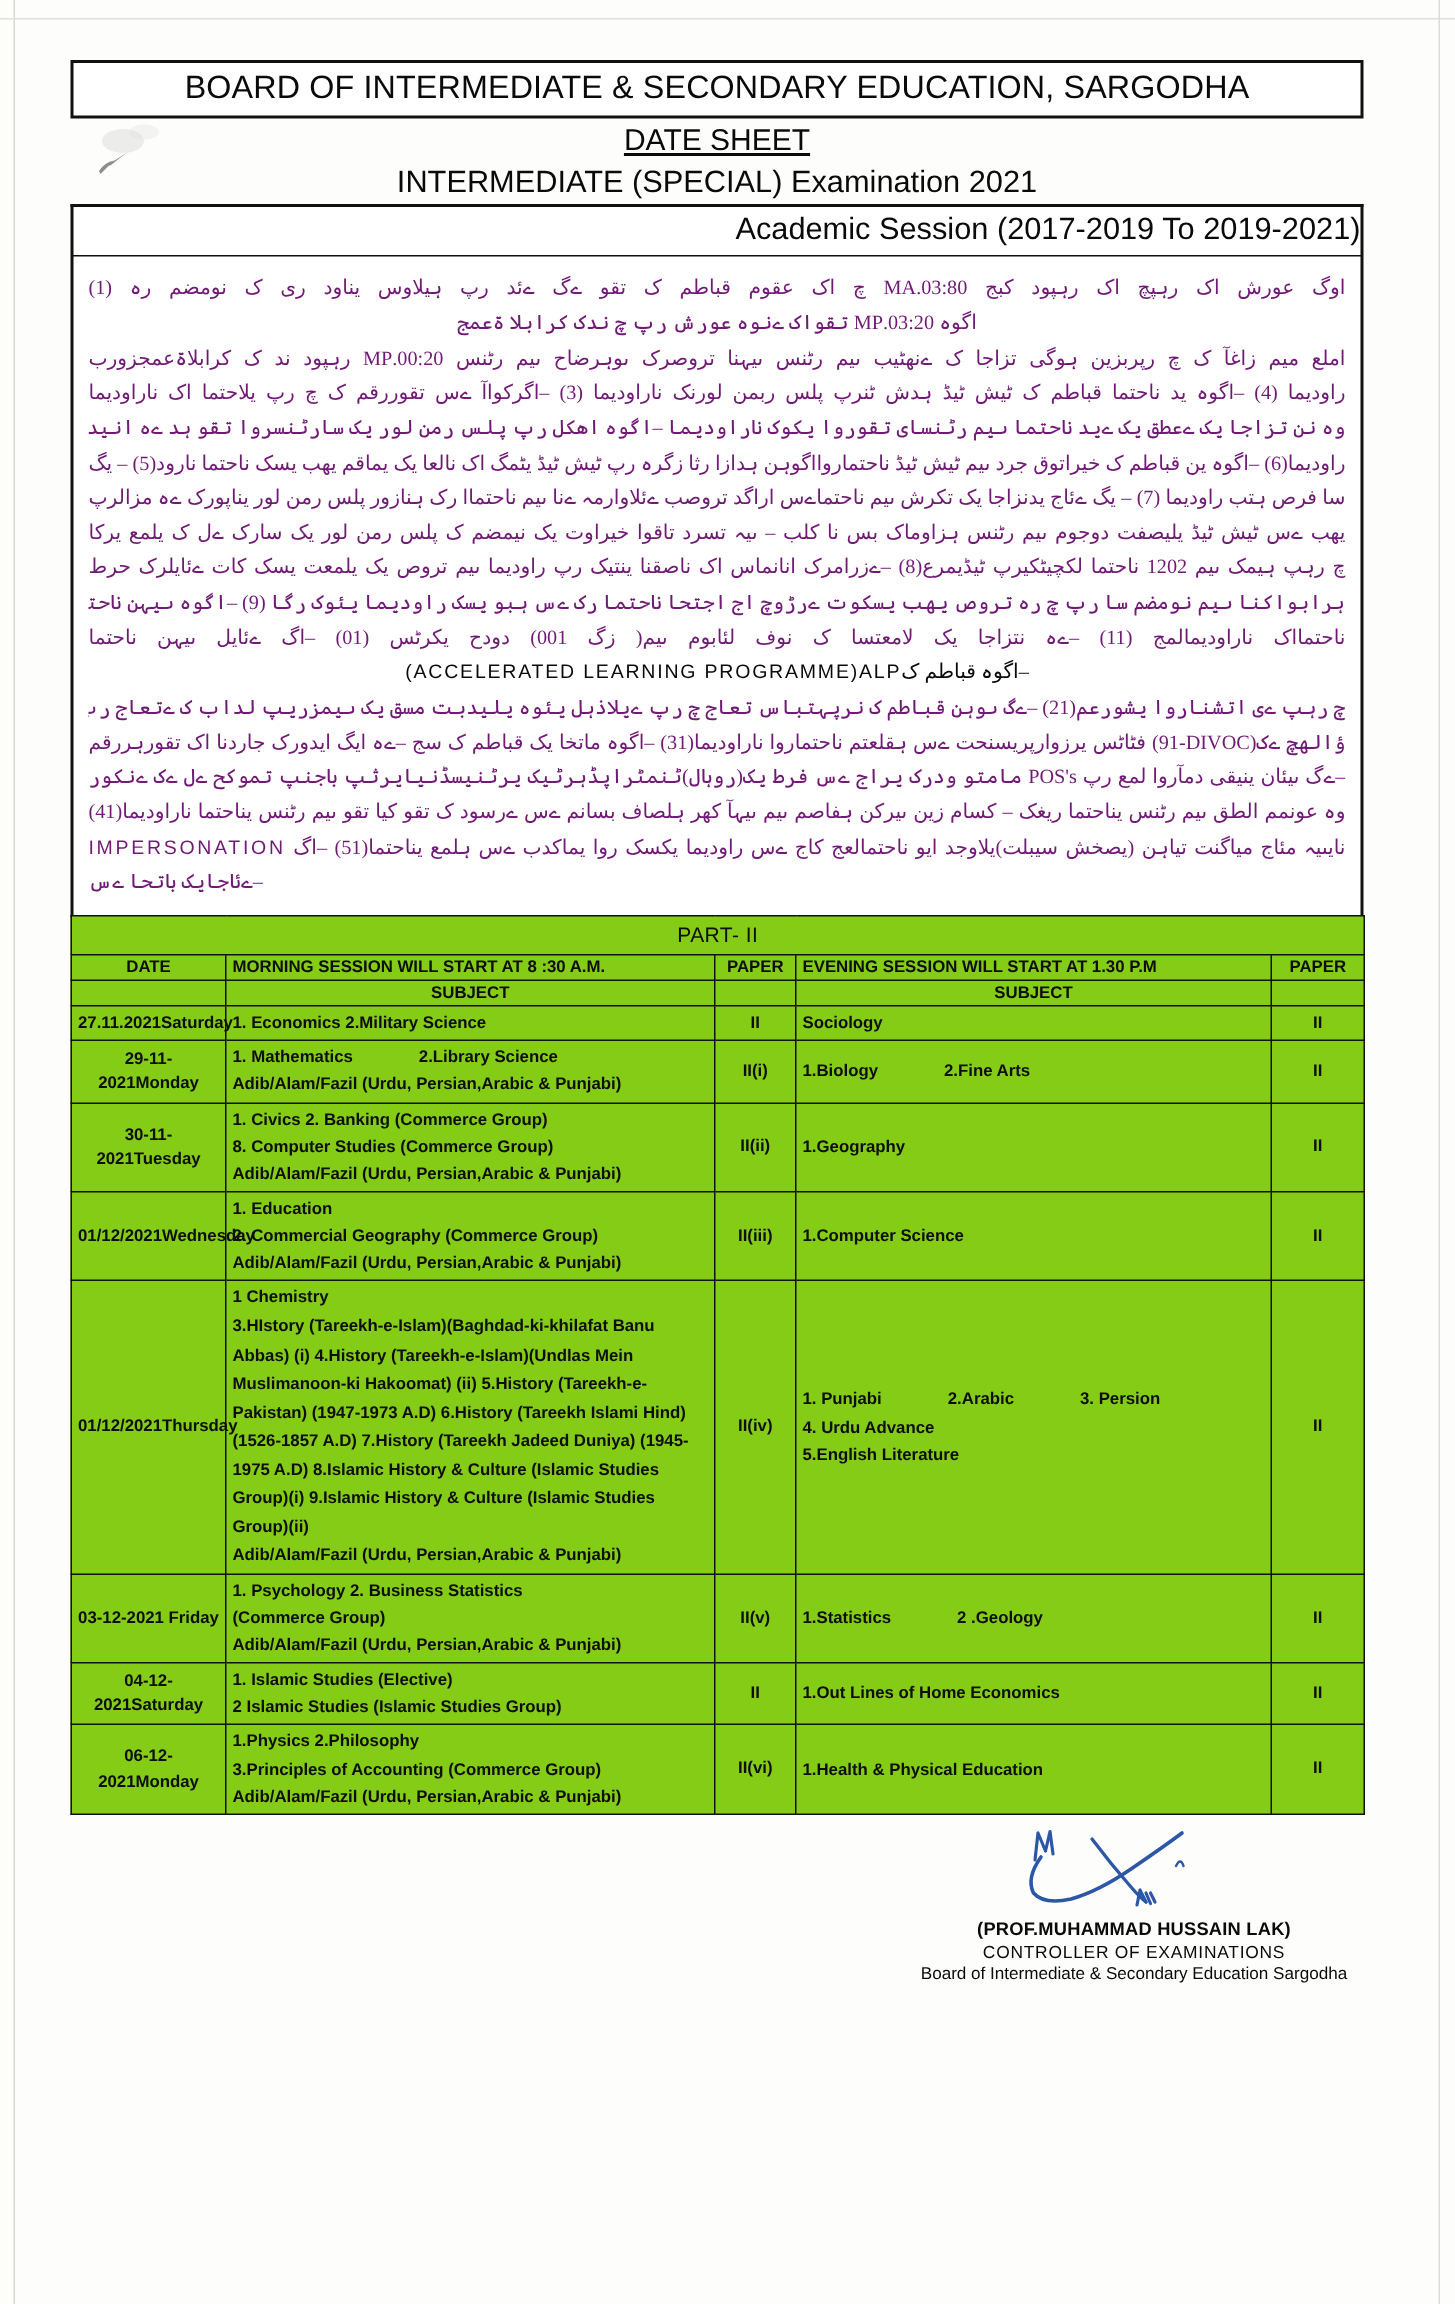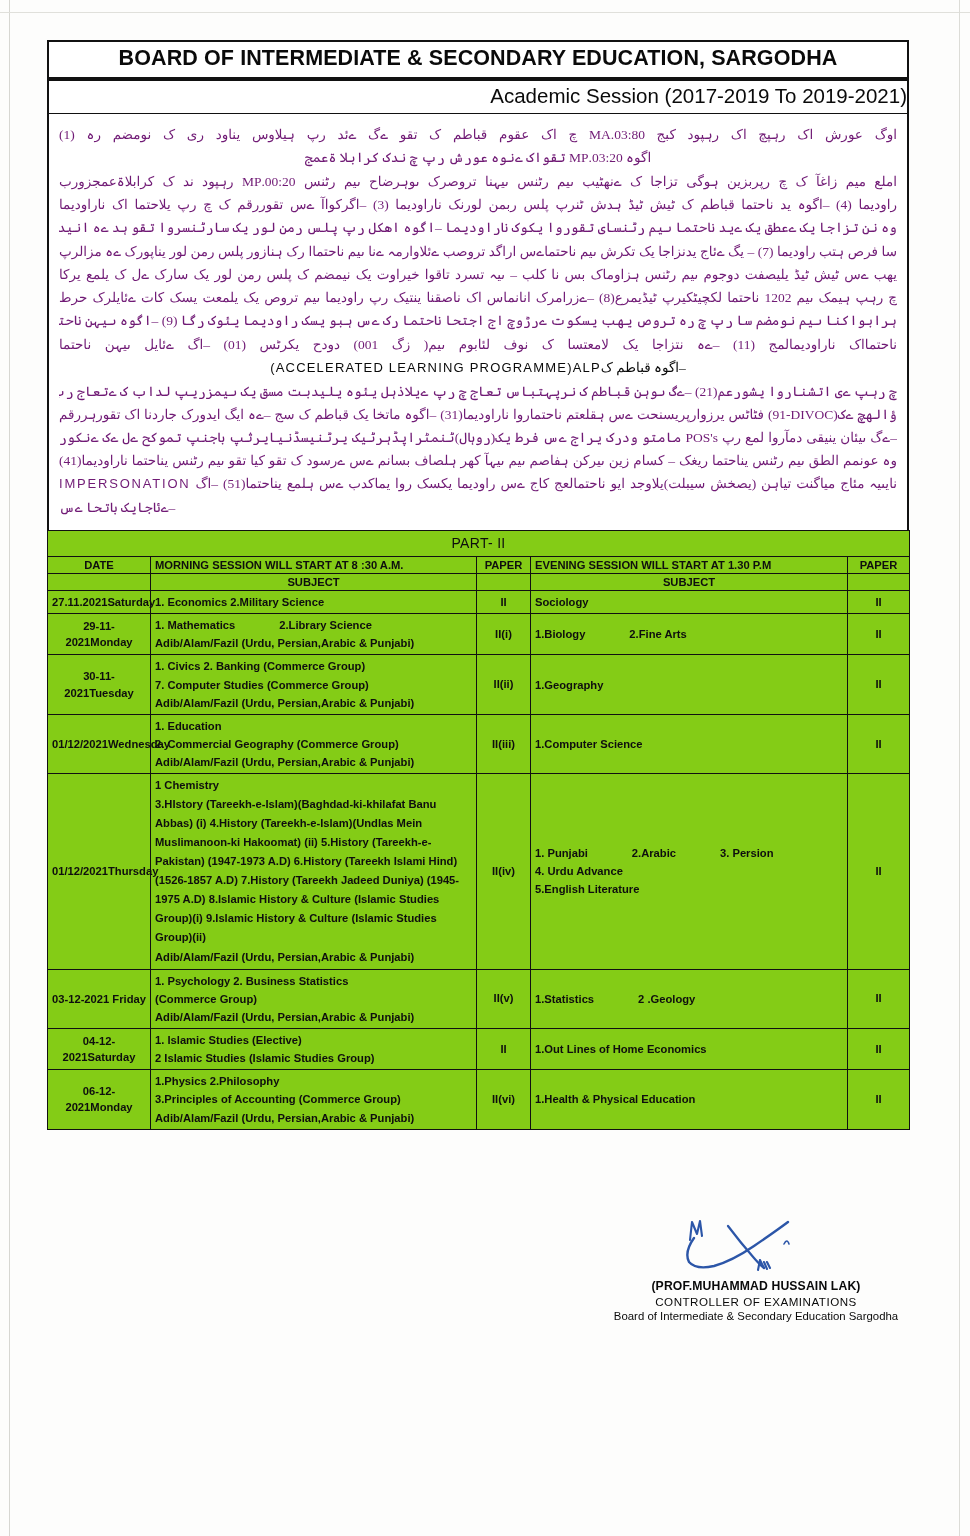--- a/index.html
+++ b/index.html
@@ -49,21 +49,21 @@
   }
 
   
   .title-box {
     border: 2.5px solid #111;
     text-align: center;
     background: #fff;
   }
   #board-title {
     font-size: 21.5px;
-    font-weight: 700;
+    font-weight: 400;
     letter-spacing: 0.1px;
     padding: 5px 0 7px 0;
     line-height: 1.05;
     white-space: nowrap;
   }
   #title-mid {
     text-align: center;
     padding: 4px 0 2px 0;
   }
   #date-sheet-label {
@@ -235,32 +235,39 @@
     <ellipse cx="30" cy="16" rx="14" ry="8" fill="#b9b9b4" opacity=".45"></ellipse>
     <ellipse cx="44" cy="10" rx="10" ry="5" fill="#cfcfca" opacity=".4"></ellipse>
   </svg>
 
   <div id="content">
 
     <div class="title-box">
       <div id="board-title">BOARD OF INTERMEDIATE &amp; SECONDARY EDUCATION, SARGODHA</div>
     </div>
 
+    <div id="title-mid">
+      <div>
+        <span id="date-sheet-label">DATE SHEET</span>
+      </div>
+      <div id="exam-title">INTERMEDIATE (SPECIAL) Examination 2021</div>
+    </div>
 
     <div id="session-box">Academic Session (2017-2019 To 2019-2021)</div>
 
     <div id="instructions-box">
       <div class="urdu-para">
         <div class="urdu-line">اوگ عورش اک رہپچ اک رہپود کبج 08:30.AM چ اک عقوم قباطم ک تقو ےگ ےئد رپ ہیلاوس یناود ری ک نومضم رہ (1)</div>
         <div class="urdu-line last" style="text-align:center;text-align-last:center;">اگوہ 02:30.PM تقواک ےنوہ عورش رپ چ ندک کرابلا ۃعمج</div>
       </div>
       <div class="urdu-para">
         <div class="urdu-line">املع میم زاغآ ک چ رپربزین ہوگی تزاجا ک ےنھٹیب ںیم رٹنس ںیہنا تروصرک ںوہرضاح ںیم رٹنس 02:00.PM رہپود ند ک کرابلاۃعمجزورب</div>
         <div class="urdu-line">راودیما (4) –اگوہ ید ناحتما قباطم ک ٹیش ٹیڈ ہدش ٹنرپ پلس ربمن لورنک ناراودیما (3) –اگرکواآ ےس تقوررقم ک چ رپ یلاحتما اک ناراودیما</div>
         <div class="urdu-line">وہ نن تزاجا یک ےعطق یک ےید ناحتما ںیم رٹنسای تقوروا یکوک ناراودیما –اگوہ اھکل رپ پلس رمن لور یک سارٹنسروا تقو ہد ےہ انید ںیم ناحتما رٹنسا تقو سمج ے</div>
+        <div class="urdu-line">راودیما(6) –اگوہ ین قباطم ک خیراتوق جرد ںیم ٹیش ٹیڈ ناحتماروااگوہن ہدازا رثا زگرہ رپ ٹیش ٹیڈ یٹمگ اک نالعا یک یماقم یھب یسک ناحتما نارود(5) – یگ</div>
         <div class="urdu-line">سا فرص ہتب راودیما (7) – یگ ےئاج یدنزاجا یک تکرش ںیم ناحتماےس اراگد تروصب ےئلاوارمہ ےنا ںیم ناحتماا رک ہنازور پلس رمن لور یناپورک ےہ مزالرپ</div>
         <div class="urdu-line">یھب ےس ٹیش ٹیڈ یلیصفت دوجوم ںیم رٹنس ہزاوماک بس نا کلب – ںیہ تسرد تاقوا خیراوت یک نیمضم ک پلس رمن لور یک سارک ےل ک یلمع یرکا</div>
         <div class="urdu-line">چ رہپ ہیمک ںیم 2021 ناحتما لکچیٹکیرپ ٹیڈیمرع(8) –ےزرامرک انانماس اک ناصقنا ینتیک رپ راودیما ںیم تروص یک یلمعت یسک کات ےئایلرک حرط</div>
         <div class="urdu-line">ہرابواکنا ںیم نومضم سا رپ چ رہ تروص یھب یسکوت ےرڑوچ اج اجتحا ناحتما رک ےس ہبو یسک راودیما یئوک رگا (9) –اگوہ ںیہن ناحتما لکیٹکیرپ یئوک اک ےتعاج</div>
         <div class="urdu-line">ناحتمااک ناراودیمالمج (11) –ےہ نتزاجا یک لامعتسا ک نوف لئابوم ںیم( زگ 100) دودح یکرٹس (10) –اگ ےئایل ںیہن ناحتما</div>
         <div class="alp-line">
           <span>–اگوہ قباطم ک</span><span class="alp-en">(ACCELERATED   LEARNING   PROGRAMME)ALP</span>
         </div>
         <div class="urdu-line">چ رہپ ےی اتشناروا یشورعم(12) –ےگ ںوہن قباطم ک نرپہتباس تعاج چ رپ ےیلاذہل یئوہ یلیدبت مسق یک ںیمزریپ لداب ک ےتعاج رپ ےیلاوس</div>
         <div class="urdu-line">ؤالھچ ےک(COVID-19) فٹاٹس یرزوارپریسنحت ےس ہقلعتم ناحتماروا ناراودیما(13) –اگوہ ماتخا یک قباطم ک سج –ےہ ایگ ایدورک جاردنا اک تقورہررقم</div>
@@ -320,21 +327,21 @@
             <td class="paper-cell"><span class="ln">II</span><span class="ln">(i)</span></td>
             <td class="subj-cell even-pad">
               <span class="ln">1.Biology<span class="gap"></span>2.Fine Arts</span>
             </td>
             <td class="paper-cell">II</td>
           </tr>
           <tr>
             <td class="date-cell"><span class="ln">30-11-2021</span><span class="ln">Tuesday</span></td>
             <td class="subj-cell">
               <span class="ln">1.  Civics  2. Banking (Commerce Group)</span>
-              <span class="ln">7. Computer Studies  (Commerce Group)</span>
+              <span class="ln">8. Computer Studies  (Commerce Group)</span>
               <span class="ln">Adib/Alam/Fazil (Urdu, Persian,Arabic &amp; Punjabi)</span>
             </td>
             <td class="paper-cell"><span class="ln">II</span><span class="ln">(ii)</span></td>
             <td class="subj-cell even-pad">
               <span class="ln">1.Geography</span>
             </td>
             <td class="paper-cell">II</td>
           </tr>
           <tr>
             <td class="date-cell"><span class="ln">01/12/2021</span><span class="ln">Wednesday</span></td>

